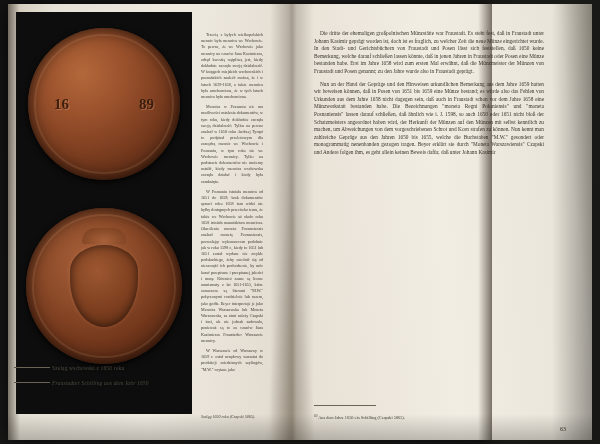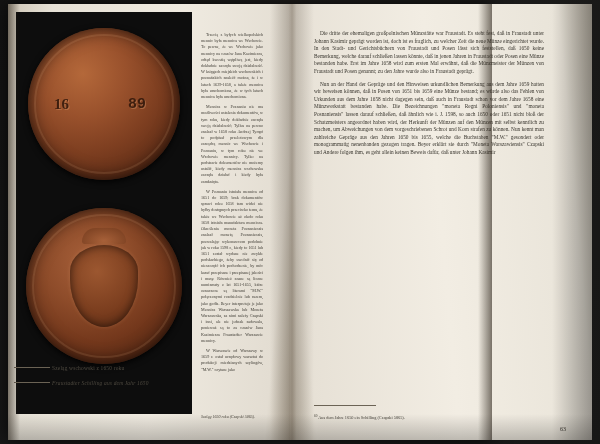--- a/index.html
+++ b/index.html
@@ -125,21 +125,21 @@
   .date-left, .date-right {
     position: absolute;
     top: 50%;
     transform: translateY(-50%);
     color: rgba(45,20,8,0.85);
     font-weight: bold;
     font-size: 15px;
     text-shadow: 1px 1px 0 rgba(255,190,140,0.28);
   }
   .date-left { left: 26px; }
-  .date-right { right: 34px; font-family: Liberation Mono, monospace; }
+  .date-right { right: 26px; }
   .rev-shield {
     position: absolute;
     left: 50%;
     top: 50%;
     transform: translate(-50%,-50%);
     width: 68px;
     height: 82px;
     border-radius: 34px 34px 34px 34px / 26px 26px 48px 48px;
     background: radial-gradient(circle at 40% 32%, #9c5730, #7a3d1e 60%, #552812 100%);
     box-shadow: inset 0 0 10px rgba(0,0,0,0.6), 0 0 4px rgba(255,190,140,0.18);

